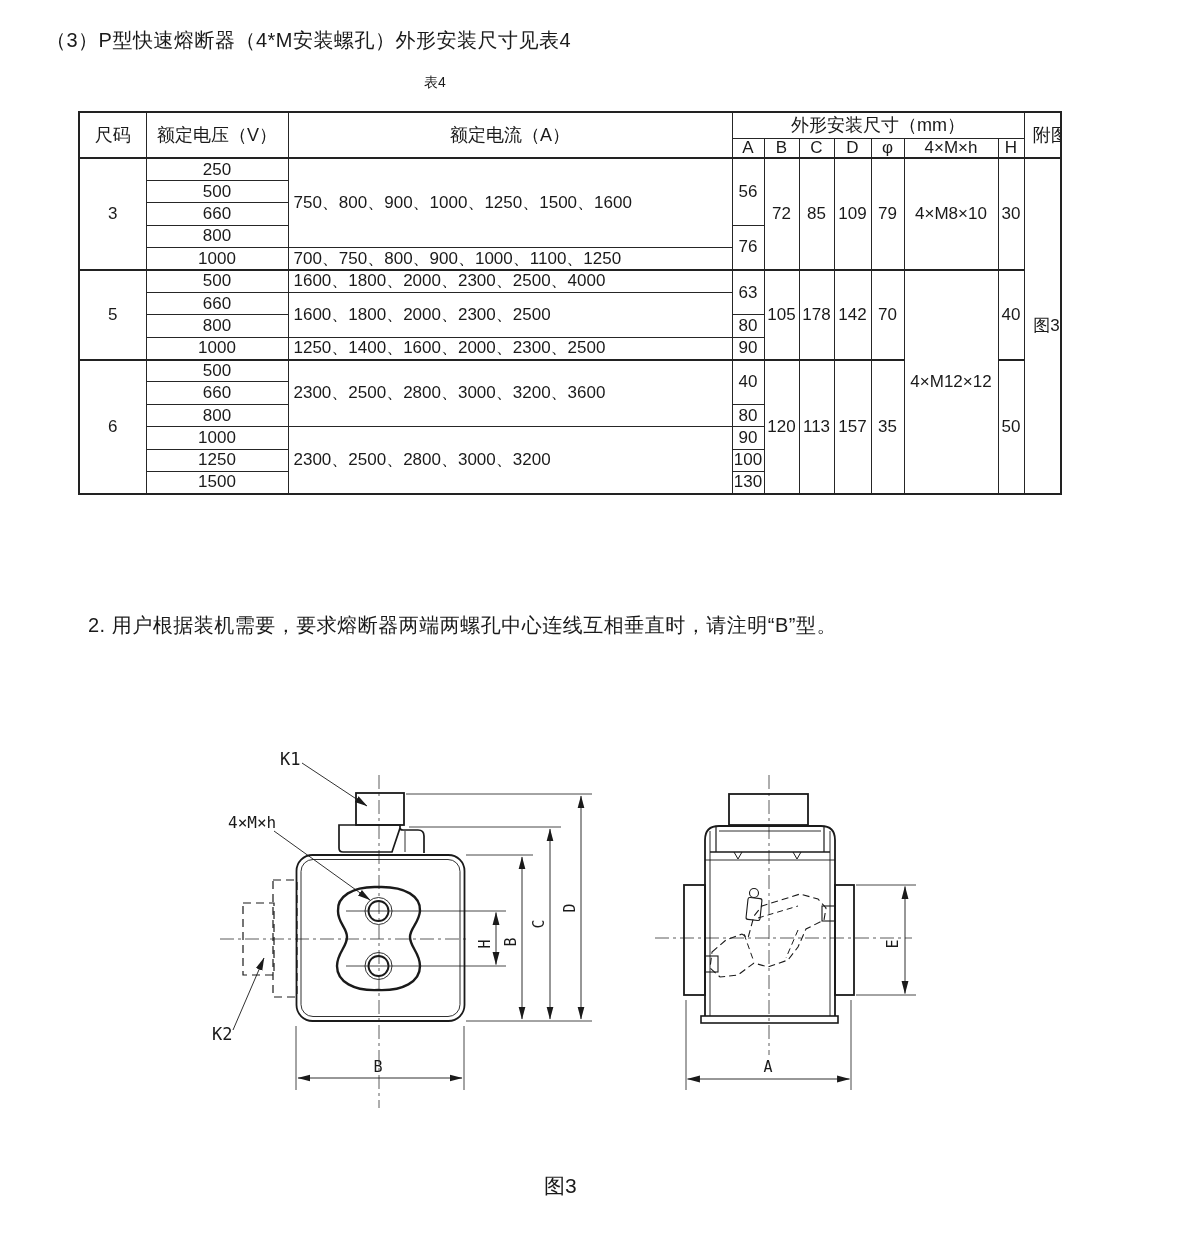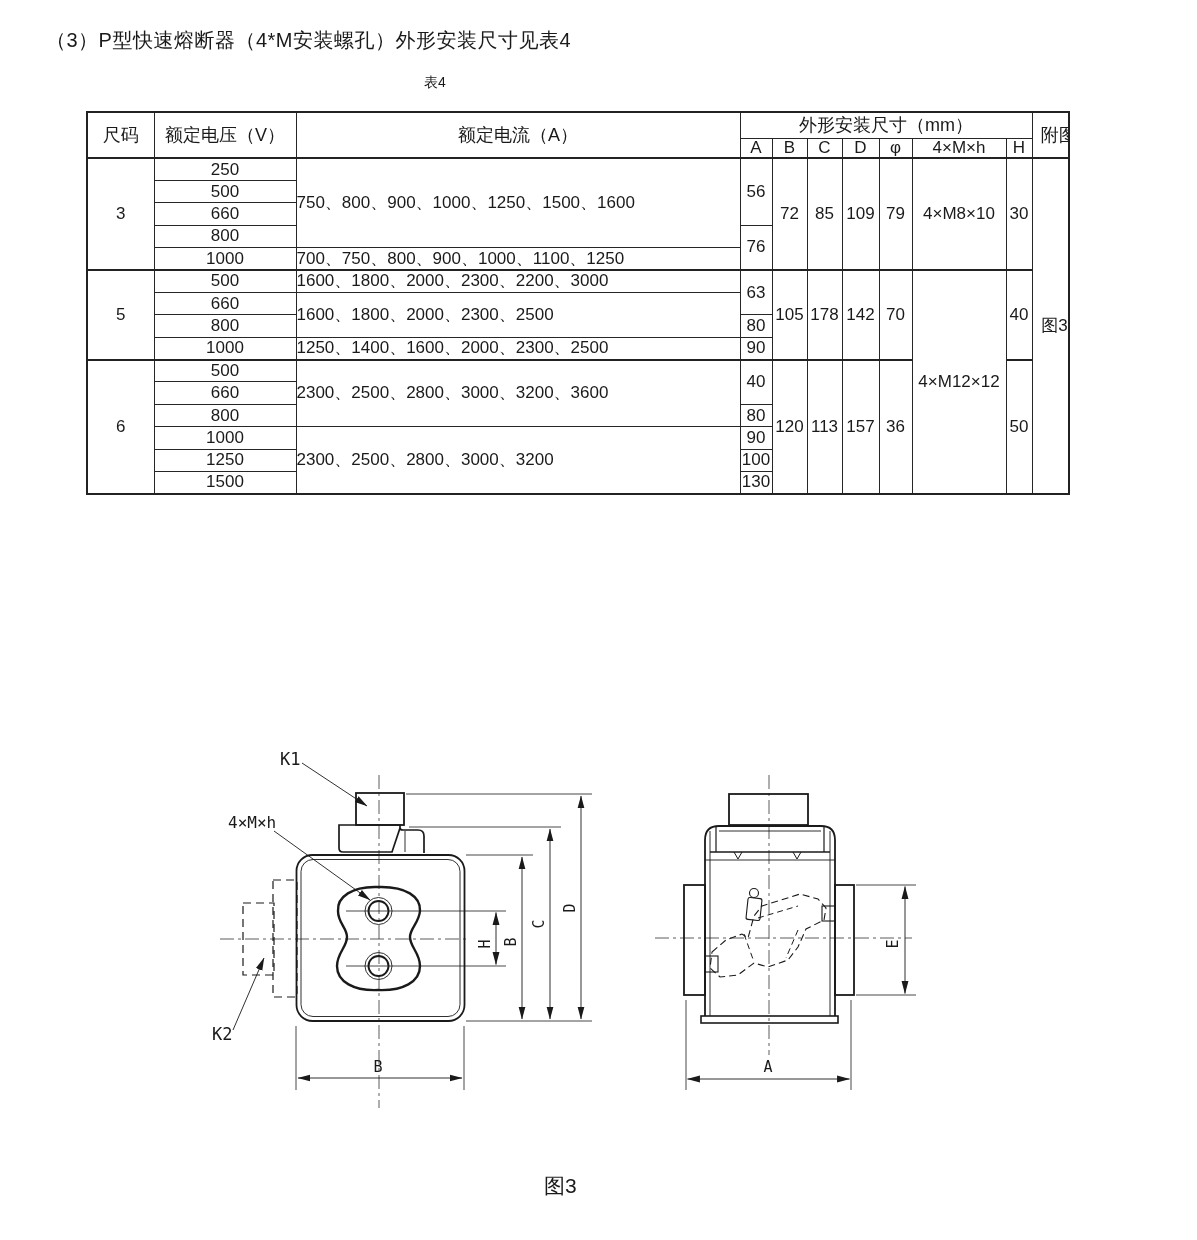--- a/index.html
+++ b/index.html
@@ -3,30 +3,30 @@
 <meta charset="utf-8">
 <style>
   html,body{margin:0;padding:0;background:#fff;}
   #page{position:relative;width:1197px;height:1240px;background:#ffffff;overflow:hidden;
         font-family:"Liberation Sans","DejaVu Sans",sans-serif;color:#1a1a1a;}
   .abs{position:absolute;}
   #title{left:46px;top:27px;font-size:20px;letter-spacing:0.5px;font-weight:500;text-align:center;}
   #tbl-caption{left:424px;top:74px;font-size:14px;}
   
   #spec-table{left:78px;top:111px;}
-  table{border-collapse:collapse;table-layout:fixed;width:982px;border:2.5px solid #222;margin-left:8px;}
+  table{border-collapse:collapse;table-layout:fixed;width:982px;border:2.5px solid #222;}
   td{border:1px solid #262626;text-align:center;vertical-align:middle;padding:0;
      font-size:17px;line-height:1.05;overflow:hidden;white-space:nowrap;}
   thead td{font-size:18px;}
   thead td.sub{font-size:17px;}
   thead{border-bottom:2px solid #222;}
   tr.hrow1{height:26px;}
   tr.hrow2{height:20px;}
   tbody tr{height:22.4px;}
-  td.cur{text-align:left;}
+  td.cur{text-align:left;padding-left:5px;}
   td.bs{border-top:2px solid #222;}
   .vwrap{display:inline-block;width:1.05em;word-break:break-all;line-height:1.25;}
   
   .note{font-size:20px;letter-spacing:0.5px;}
   #note1{left:33px;top:562px;}
   #note2{left:88px;top:612px;}
   .note sub{font-size:12px;}
   
   #fig-caption{left:544px;top:1172px;font-size:21px;}
   svg text{font-family:"DejaVu Sans Mono","Liberation Mono",monospace;fill:#1a1a1a;}
@@ -98,21 +98,21 @@
           <td rowspan="2">76</td>
         </tr>
         <tr>
           <td>1000</td>
           <td class="cur">700、750、800、900、1000、1100、1250</td>
         </tr>
 
         <tr>
           <td class="bs" rowspan="4">5</td>
           <td class="bs">500</td>
-          <td class="bs cur">1600、1800、2000、2300、2200、3000</td>
+          <td class="bs cur">1600、1800、2000、2300、2500、4000</td>
           <td class="bs" rowspan="2">63</td>
           <td class="bs" rowspan="4">105</td>
           <td class="bs" rowspan="4">178</td>
           <td class="bs" rowspan="4">142</td>
           <td class="bs" rowspan="4">70</td>
           <td class="bs" rowspan="10">4×M12×12</td>
           <td class="bs" rowspan="4">40</td>
         </tr>
         <tr>
           <td>660</td>
@@ -129,21 +129,21 @@
         </tr>
 
         <tr>
           <td class="bs" rowspan="6">6</td>
           <td class="bs">500</td>
           <td class="bs cur" rowspan="3">2300、2500、2800、3000、3200、3600</td>
           <td class="bs" rowspan="2">40</td>
           <td class="bs" rowspan="6">120</td>
           <td class="bs" rowspan="6">113</td>
           <td class="bs" rowspan="6">157</td>
-          <td class="bs" rowspan="6">36</td>
+          <td class="bs" rowspan="6">35</td>
           <td class="bs" rowspan="6">50</td>
         </tr>
         <tr>
             <td>660</td>
           </tr>
         <tr>
           <td>800</td>
           <td>80</td>
         </tr>
         <tr>
@@ -156,20 +156,21 @@
           <td>100</td>
         </tr>
         <tr>
           <td>1500</td>
           <td>130</td>
         </tr>
       </tbody>
     </table>
   </div>
 
+  <div id="note2" class="abs note">2. 用户根据装机需要，要求熔断器两端两螺孔中心连线互相垂直时，请注明“B”型。</div>
 
   <svg class="abs" style="left:0;top:0;" width="1197" height="1240" viewBox="0 0 1197 1240">
     <defs>
       <marker id="arr" viewBox="0 0 12 8" refX="11.5" refY="4" markerWidth="13" markerHeight="9" orient="auto-start-reverse" markerUnits="userSpaceOnUse">
         <path d="M0,0.8 L12,4 L0,7.2 Z" fill="#1a1a1a"></path>
       </marker>
     </defs>
 
     <g stroke="#1a1a1a" fill="none">
 

